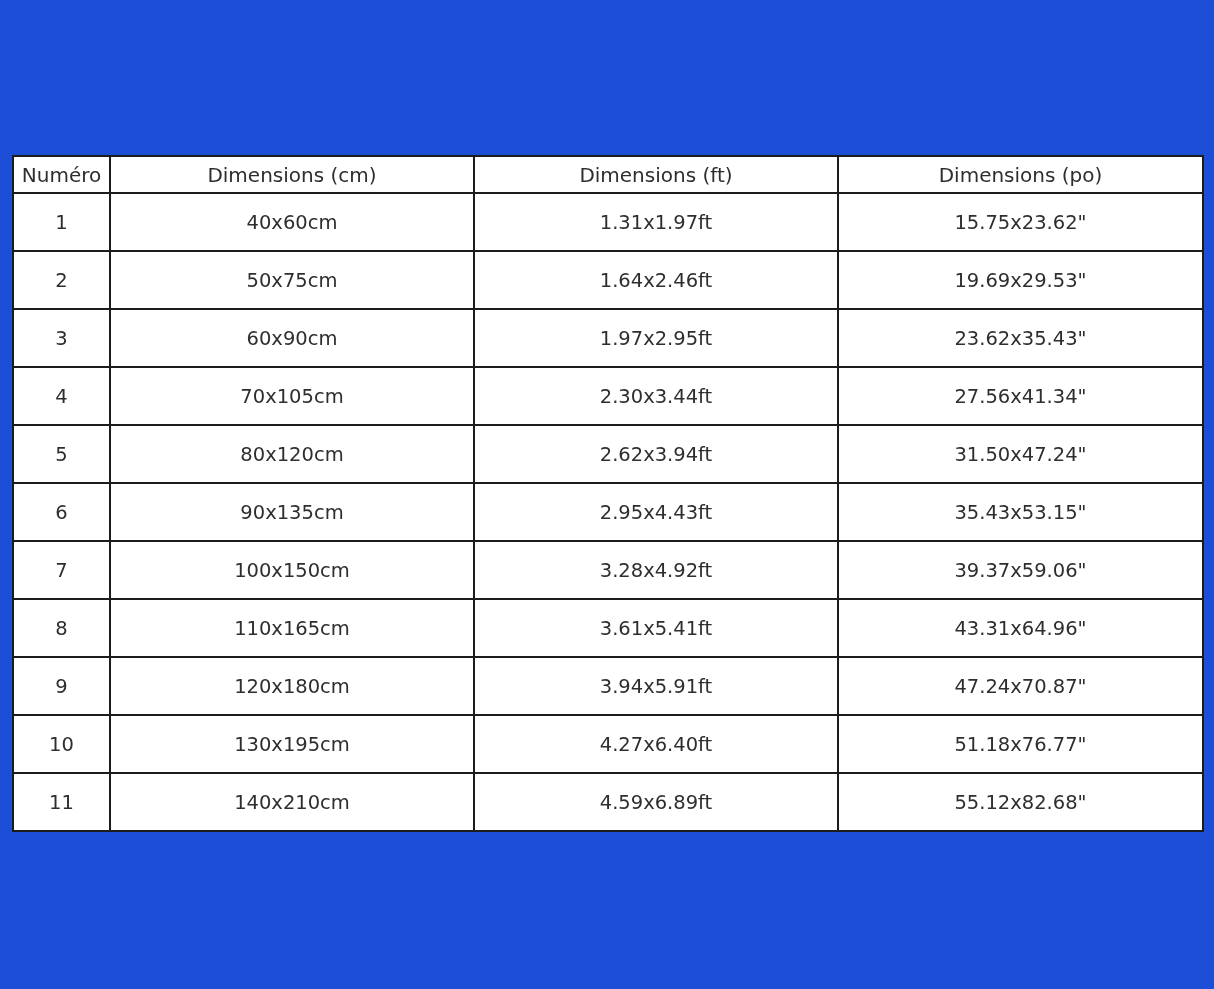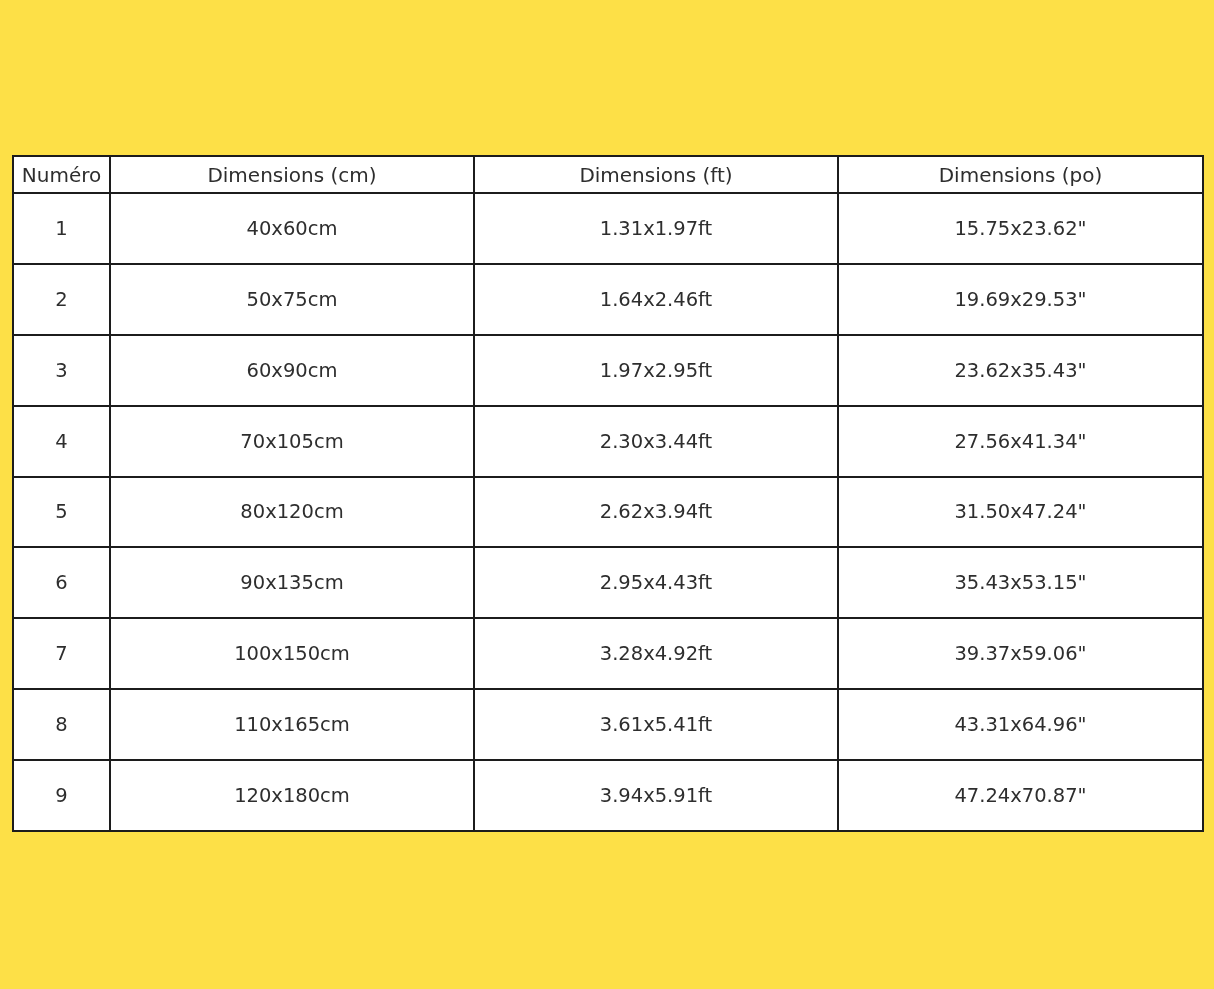--- a/index.html
+++ b/index.html
@@ -7,21 +7,21 @@
     padding: 0;
     background: #ffffff;
     width: 1214px;
     height: 989px;
     font-family: "DejaVu Sans", "Liberation Sans", sans-serif;
   }
   .canvas {
     position: relative;
     width: 1214px;
     height: 989px;
-    background: #fde047;
+    background: #1d4ed8;
     overflow: hidden;
   }
   table.dim-table {
     position: absolute;
     left: 12px;
     top: 155px;
     width: 1190px;
     height: 677px;
     border-collapse: collapse;
     table-layout: fixed;
@@ -119,15 +119,27 @@
           <td>110x165cm</td>
           <td>3.61x5.41ft</td>
           <td>43.31x64.96"</td>
         </tr>
         <tr>
           <td>9</td>
           <td>120x180cm</td>
           <td>3.94x5.91ft</td>
           <td>47.24x70.87"</td>
         </tr>
+        <tr>
+          <td>10</td>
+          <td>130x195cm</td>
+          <td>4.27x6.40ft</td>
+          <td>51.18x76.77"</td>
+        </tr>
+        <tr>
+          <td>11</td>
+          <td>140x210cm</td>
+          <td>4.59x6.89ft</td>
+          <td>55.12x82.68"</td>
+        </tr>
       </tbody>
   </table>
 </div>
 
 </body></html>

